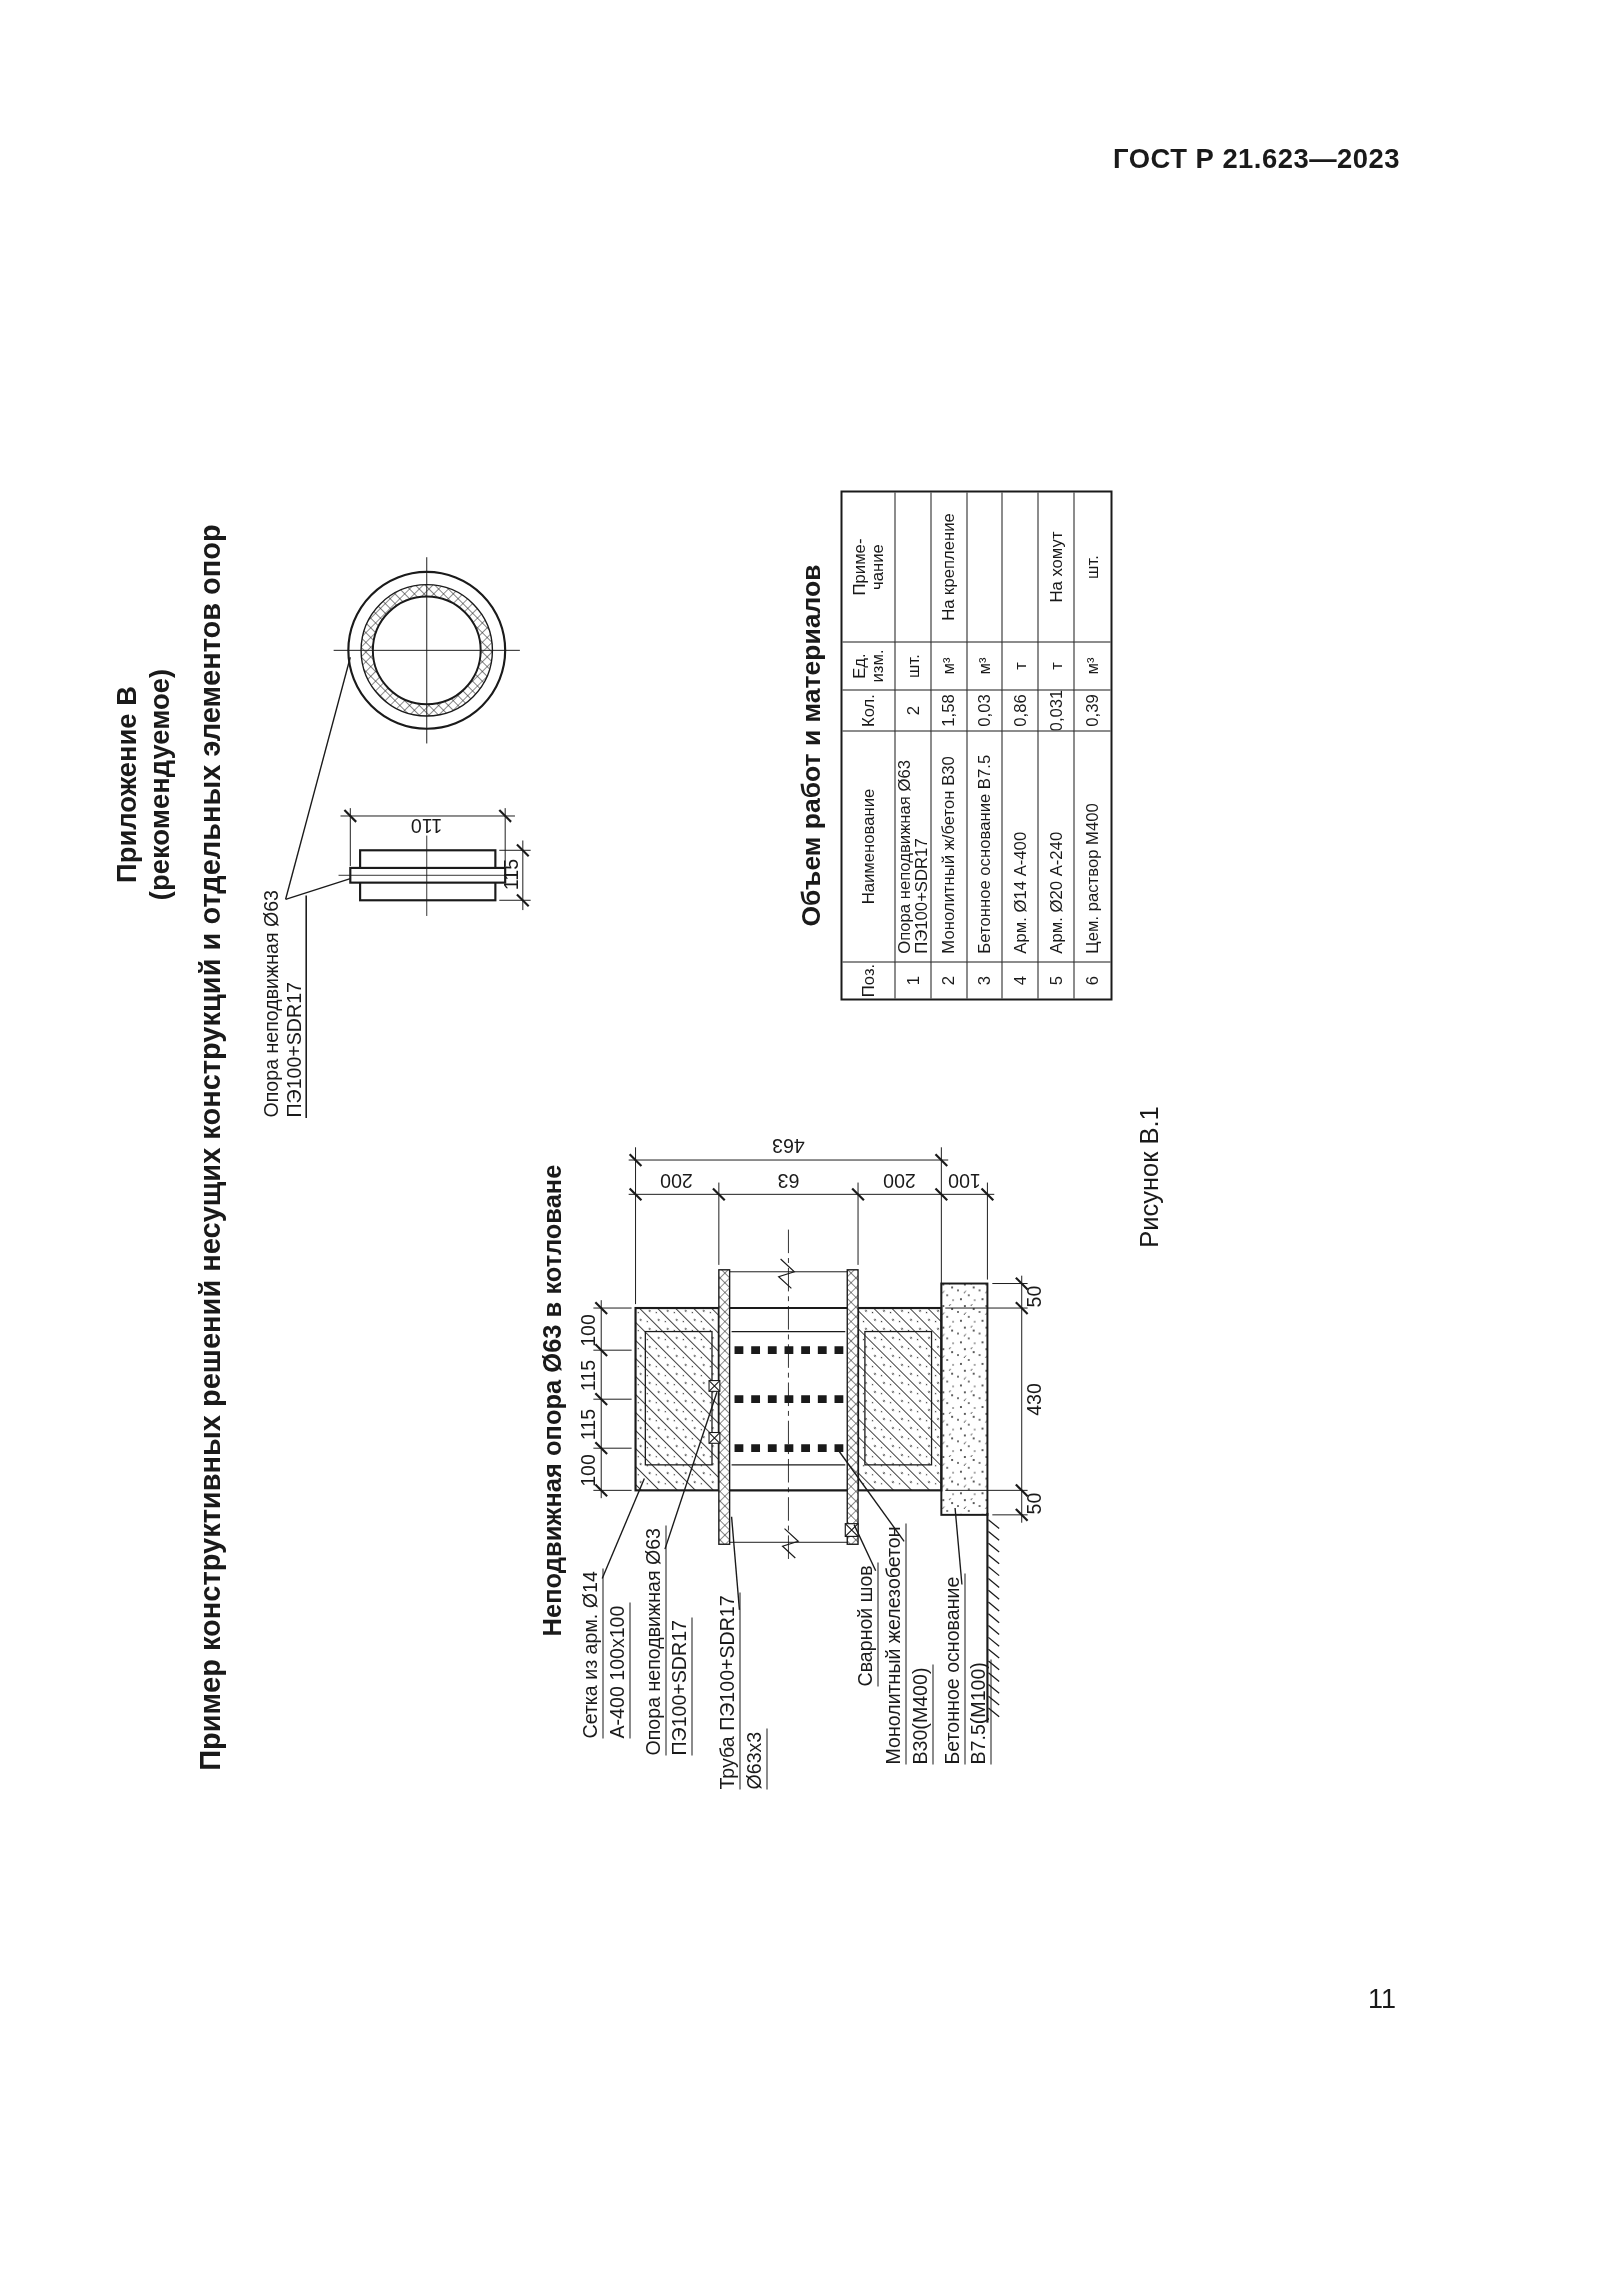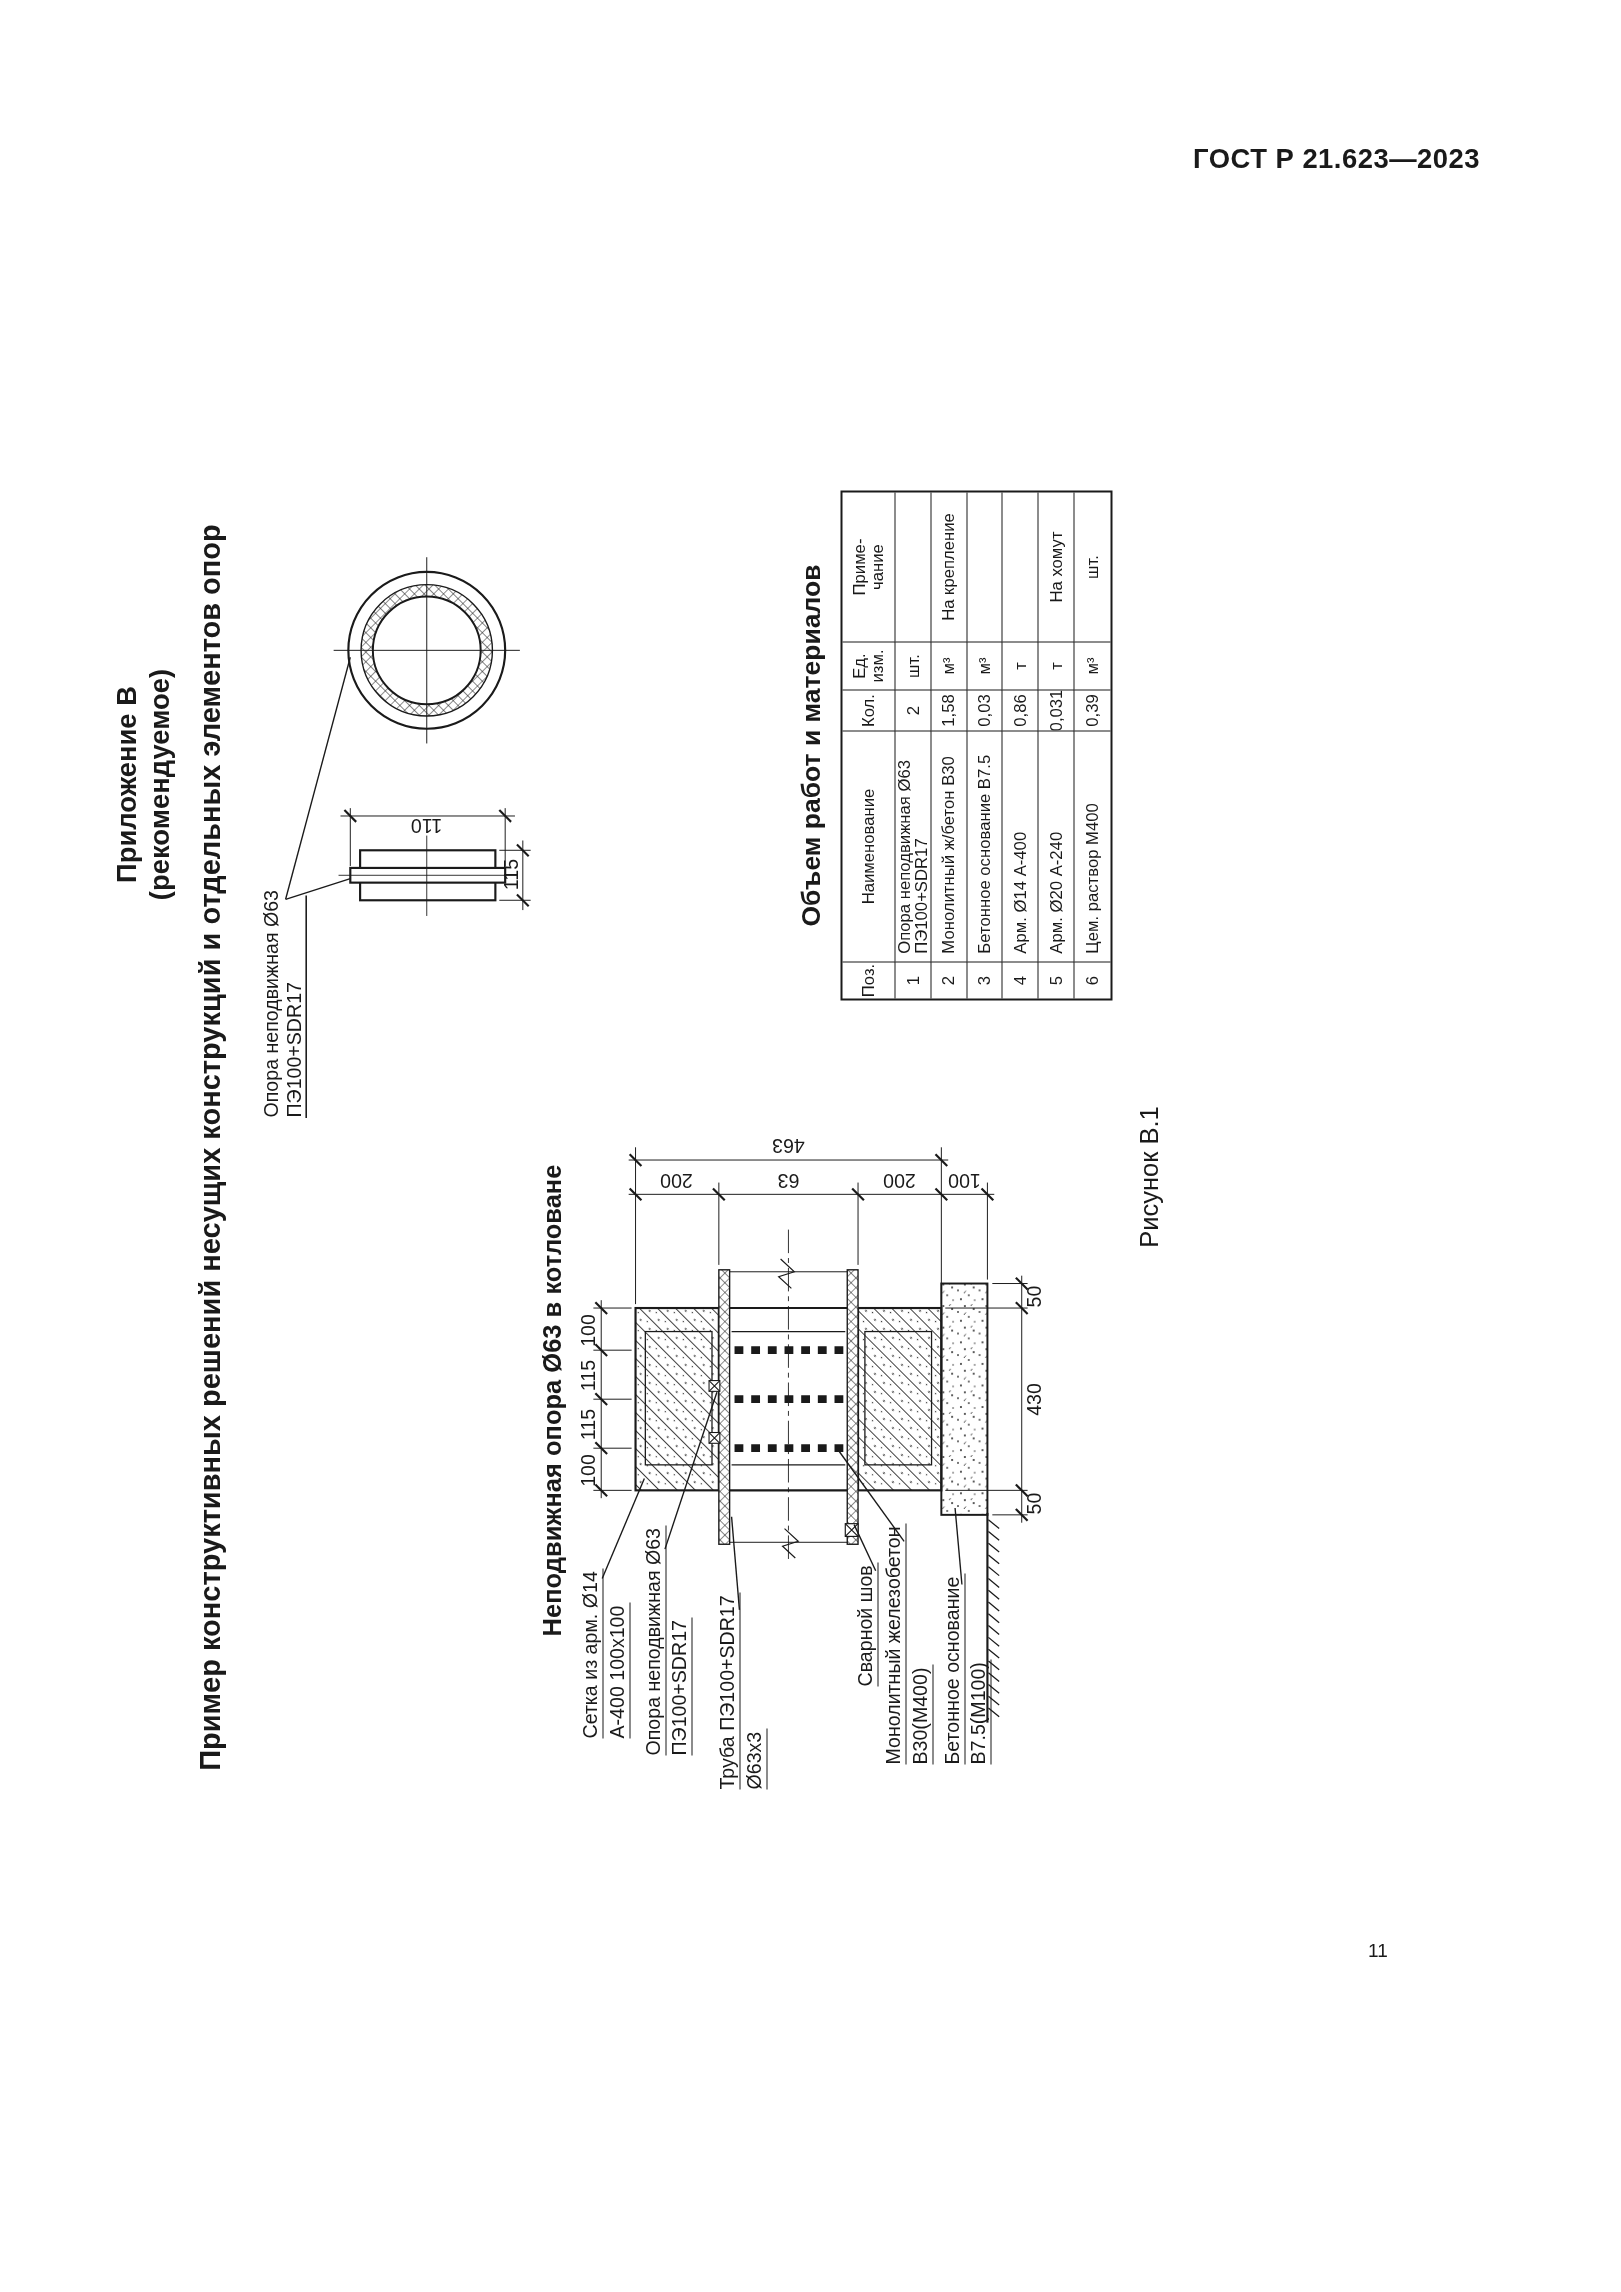--- a/index.html
+++ b/index.html
@@ -1,22 +1,22 @@
 <!DOCTYPE html>
 <html><head>
 <meta charset="utf-8">
 <style>
   html,body{margin:0;padding:0;}
   body{
     width:1621px;height:2293px;background:#ffffff;position:relative;overflow:hidden;
     font-family:"Liberation Sans", sans-serif;color:#1a1a1a;
   }
-  .gost-header{position:absolute;left:1086px;top:143px;width:394px;text-align:right;
+  .gost-header{position:absolute;left:1006px;top:143px;width:394px;text-align:right;
     font-size:27.4px;font-weight:bold;letter-spacing:0.5px;}
-  .page-number{position:absolute;left:1368px;top:1940px;font-size:19px;}
+  .page-number{position:absolute;left:1368px;top:1984px;font-size:27px;}
   
   .landscape{position:absolute;left:-181px;top:667px;width:1686px;height:1137px;
     transform:rotate(-90deg);}
   .art{position:absolute;left:0;top:0;}
   .app-head{position:absolute;left:1157px;top:15.7px;width:274px;text-align:center;
     font-size:27.4px;font-weight:bold;line-height:33px;}
   .main-title{position:absolute;left:284px;top:100px;width:1294px;text-align:center;
     font-size:29px;font-weight:bold;}
   .sec-title{position:absolute;text-align:center;font-weight:bold;}
   #tbl-title{left:1078px;top:702px;width:510px;font-size:26.5px;}

